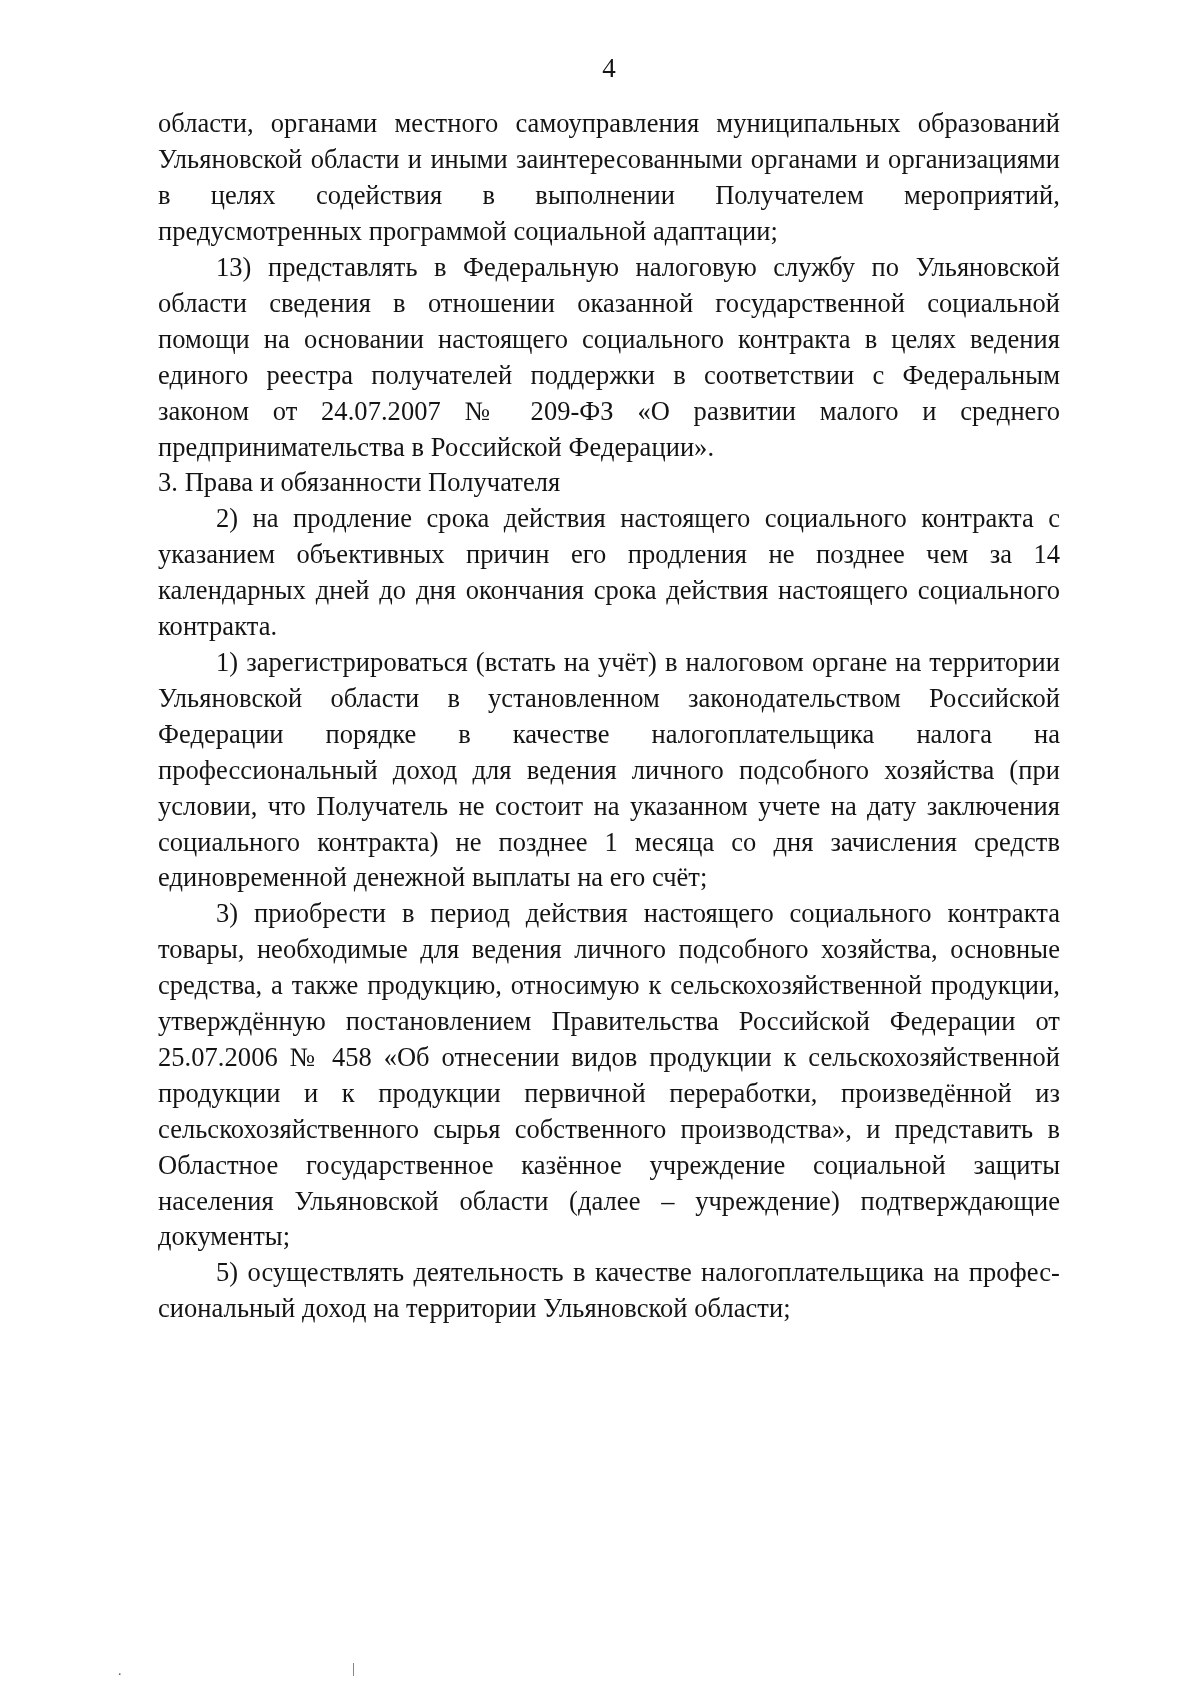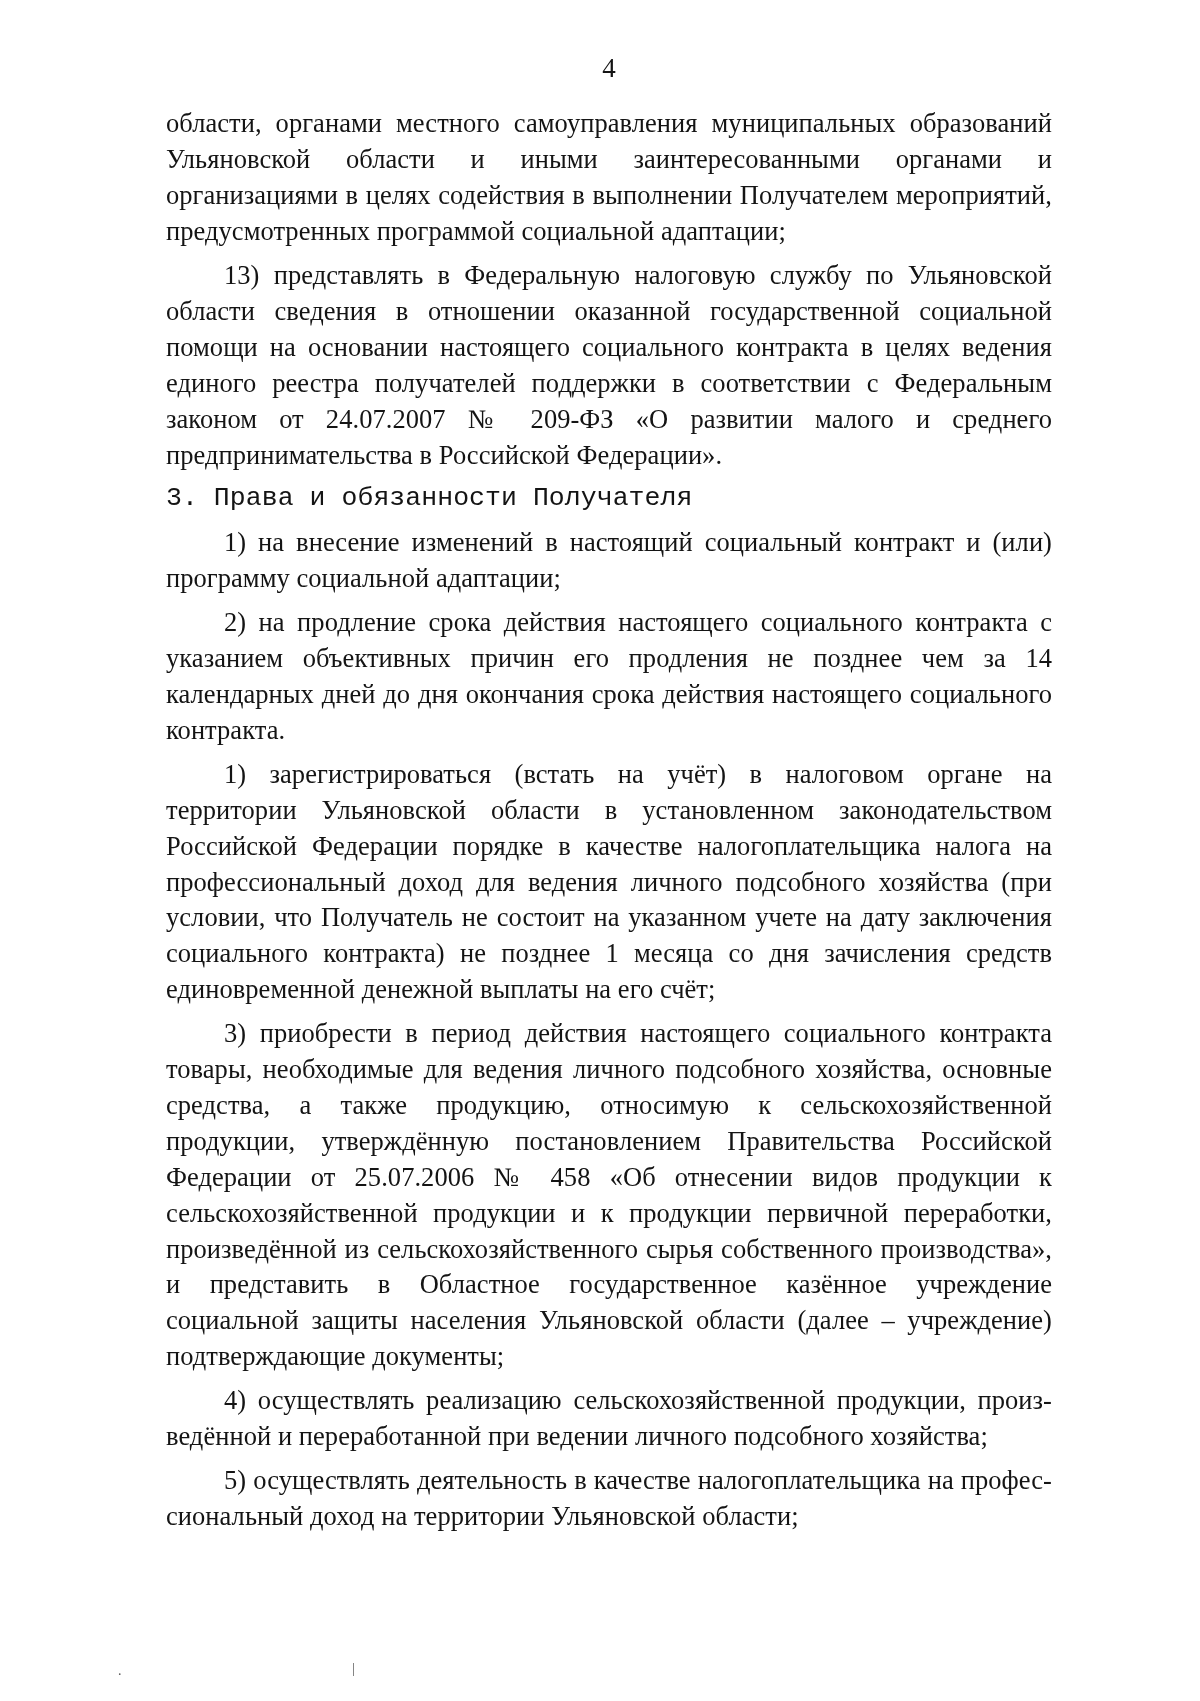--- a/index.html
+++ b/index.html
@@ -25,41 +25,40 @@
     padding: 52px 140px 40px 158px;
   }
   .page-number {
     text-align: center;
     font-size: 27px;
     line-height: 1.2;
     margin: 0 0 22px 0;
     letter-spacing: 0.2px;
   }
   .doc-body p {
-    margin: 8px;
+    margin: 0;
     font-size: 26.5px;
     line-height: 1.355;
     text-align: justify;
     text-justify: inter-word;
     hyphens: manual;
     letter-spacing: 0.05px;
   }
   .doc-body p.indent {
     text-indent: 58px;
   }
   .doc-body p.noindent {
     text-indent: 0;
   }
   .heading {
     text-align: center;
     font-size: 26.5px;
     line-height: 1.355;
     margin: 40px 0 28px 0;
     text-indent: 0;
-    font-family: Liberation Mono, monospace;
   }
   .footer-marks {
     position: absolute;
     left: 0;
     bottom: 22px;
     width: 1200px;
     height: 20px;
   }
   .footer-marks .mark {
     position: absolute;
@@ -77,25 +76,23 @@
 
   <div class="page-number">4</div>
 
   <div class="doc-body">
 
     <p class="noindent">области, органами местного самоуправления муниципальных образований Ульяновской области и иными заинтересованными органами и организациями в целях содействия в выполнении Получателем мероприятий, предусмотренных программой социальной адаптации;</p>
     <p class="indent">13) представлять в Федеральную налоговую службу  по Ульяновской области сведения в отношении оказанной государственной социальной помощи на основании настоящего социального контракта в целях ведения единого реестра получателей поддержки в соответствии с Федеральным законом  от 24.07.2007 № 209-ФЗ «О развитии малого и среднего предпринимательства в Российской Федерации».</p>
 
     <p class="heading">3. Права и обязанности Получателя</p>
 
-    <p class="indent">1) на внесение изменений в  настоящий социальный контракт и (или) программу социальной адаптации;</p>
     <p class="indent">2) на продление срока действия  настоящего  социального контракта с указанием объективных причин его продления не позднее чем за 14 календарных дней до дня окончания срока действия настоящего социального контракта.</p>
     <p class="indent">1) зарегистрироваться  (встать на учёт) в налоговом органе на территории Ульяновской области в установленном законодательством Российской Федерации порядке в качестве налогоплательщика налога на профессиональный доход для ведения личного подсобного хозяйства (при условии, что Получатель не состоит на указанном учете на дату заключения социального контракта) не позднее 1 месяца со дня зачисления средств единовременной денежной выплаты на его счёт;</p>
     <p class="indent">3) приобрести в период действия настоящего социального контракта товары, необходимые для ведения личного подсобного хозяйства, основные средства, а также продукцию, относимую к сельскохозяйственной продукции, утверждённую постановлением Правительства Российской Федерации от 25.07.2006 № 458 «Об отнесении видов продукции к сельскохозяйственной продукции и к продукции первичной переработки, произведённой из сельскохозяйственного сырья собственного производства», и представить в Областное государственное казённое учреждение социальной защиты населения Ульяновской области (далее – учреждение) подтверждающие документы;</p>
-    <p class="indent">4) осуществлять реализацию сельскохозяйственной продукции, произ-ведённой и переработанной при ведении личного подсобного хозяйства;</p>
     <p class="indent">5) осуществлять деятельность в качестве налогоплательщика на профес-сиональный доход на территории Ульяновской области;</p>
 
   </div>
 
   <div class="footer-marks">
     <span class="mark mark-left">.</span>
     <span class="mark mark-center">|</span>
   </div>
 
 </div>

